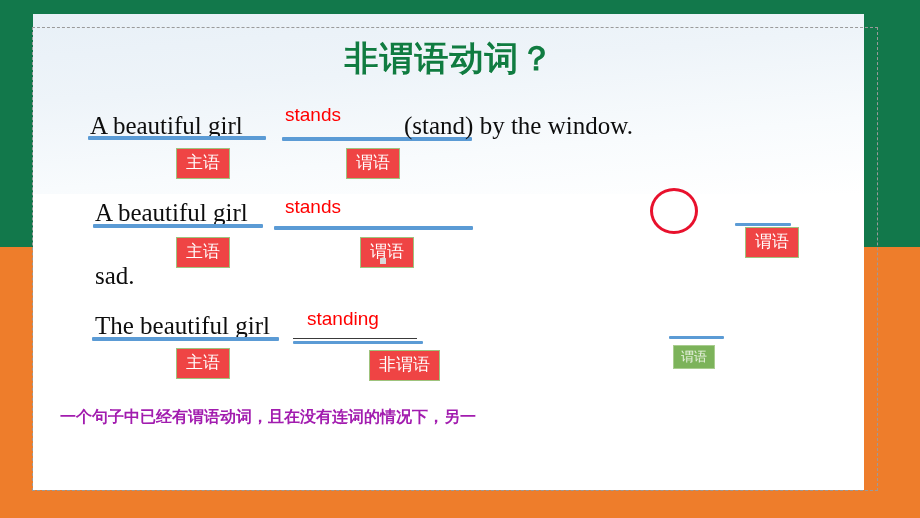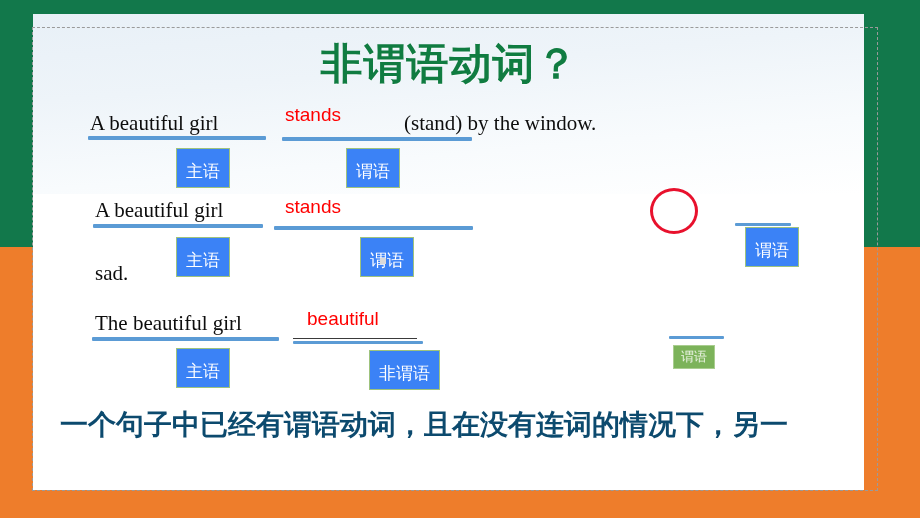--- a/index.html
+++ b/index.html
@@ -30,67 +30,67 @@
   
   .dashed{
     position:absolute;left:32px;top:27px;width:846px;height:464px;
     border:1px dashed #9a9a9a;box-sizing:border-box;
     background:transparent;
   }
 
   
   .title{
     position:absolute;left:0;top:36px;width:899px;text-align:center;
-    color:#107C41;font-weight:bold;font-size:42px;letter-spacing:1px;
+    color:#107C41;font-weight:bold;font-size:34px;letter-spacing:1px;
     font-family:"Liberation Sans", sans-serif;
     text-shadow:0 1px 0 rgba(255,255,255,.6);
   }
 
   
   .serif{font-family:"Liberation Serif", serif;color:#0d0d0d;}
-  .ln{position:absolute;white-space:nowrap;font-size:21px;line-height:1;}
+  .ln{position:absolute;white-space:nowrap;font-size:25px;line-height:1;}
 
   
   .ubar{position:absolute;background:#5B9BD5;height:4px;border-radius:1px;}
 
   
   .thinline{position:absolute;background:#3a3a3a;height:1px;}
 
   
   .red{
     position:absolute;color:#FF0000;font-family:Liberation Sans, sans-serif;
     font-size:19px;font-weight:normal;white-space:nowrap;
   }
 
   
   .tag{
-    position:absolute;background:#3b82f6;border:1px solid #9ec37d;
+    position:absolute;background:#ef4444;border:1px solid #9ec37d;
     color:#ffffff;font-size:17px;line-height:1;
-    padding:14px 9px 7px 9px;white-space:nowrap;
+    padding:5px 9px 7px 9px;white-space:nowrap;
     font-family:"Liberation Sans", sans-serif;
     box-sizing:border-box;
   }
   .tag-sm{
     font-size:13px;padding:4px 7px 5px 7px;background:#7cb35a;border:1px solid #a9cd8f;
     color:#eaf3e3;
   }
 
   
   .circle{
     position:absolute;border:3px solid #E8112D;border-radius:50%;
     width:48px;height:46px;box-sizing:border-box;
   }
 
   
   .artifact{position:absolute;background:#d9d9d9;}
 
   
   .concl{
     position:absolute;left:60px;top:407px;width:800px;
-    color:#0c4a6e;font-weight:bold;font-size:28px;line-height:1.28;
+    color:#a21caf;font-weight:bold;font-size:16px;line-height:1.28;
     font-family:"Liberation Sans", sans-serif;
   }
 </style>
 </head>
 <body>
 
 <div class="slide">
 
   <div class="inner-white"></div>
   <div class="bg-grad"></div>
@@ -122,21 +122,21 @@
   <div class="circle" style="left:650px;top:188px;"></div>
   <div class="ubar" style="left:735px;top:223px;width:56px;height:3px;"></div>
   <div class="ln serif" style="left:95px;top:263px;">sad.</div>
   <div class="tag" style="left:176px;top:237px;">主语</div>
   <div class="tag" style="left:360px;top:237px;">谓语</div>
   <div class="tag" style="left:745px;top:227px;">谓语</div>
   <div class="artifact" style="left:380px;top:258px;width:6px;height:6px;"></div>
 
   <div class="ln serif" style="left:95px;top:313px;text-align:right;">The beautiful girl</div>
   <div class="ubar" style="left:92px;top:337px;width:187px;"></div>
-  <div class="red" style="left:307px;top:308px;">beautiful</div>
+  <div class="red" style="left:307px;top:308px;">standing</div>
   <div class="thinline" style="left:293px;top:338px;width:124px;"></div>
   <div class="ubar" style="left:293px;top:341px;width:130px;height:3px;"></div>
   <div class="ubar" style="left:669px;top:336px;width:55px;height:3px;"></div>
   <div class="tag" style="left:176px;top:348px;">主语</div>
   <div class="tag" style="left:369px;top:350px;">非谓语</div>
   <div class="tag tag-sm" style="left:673px;top:345px;">谓语</div>
 
   <div class="concl">
     <div>一个句子中已经有谓语动词，且在没有连词的情况下，另一</div>
   </div>

